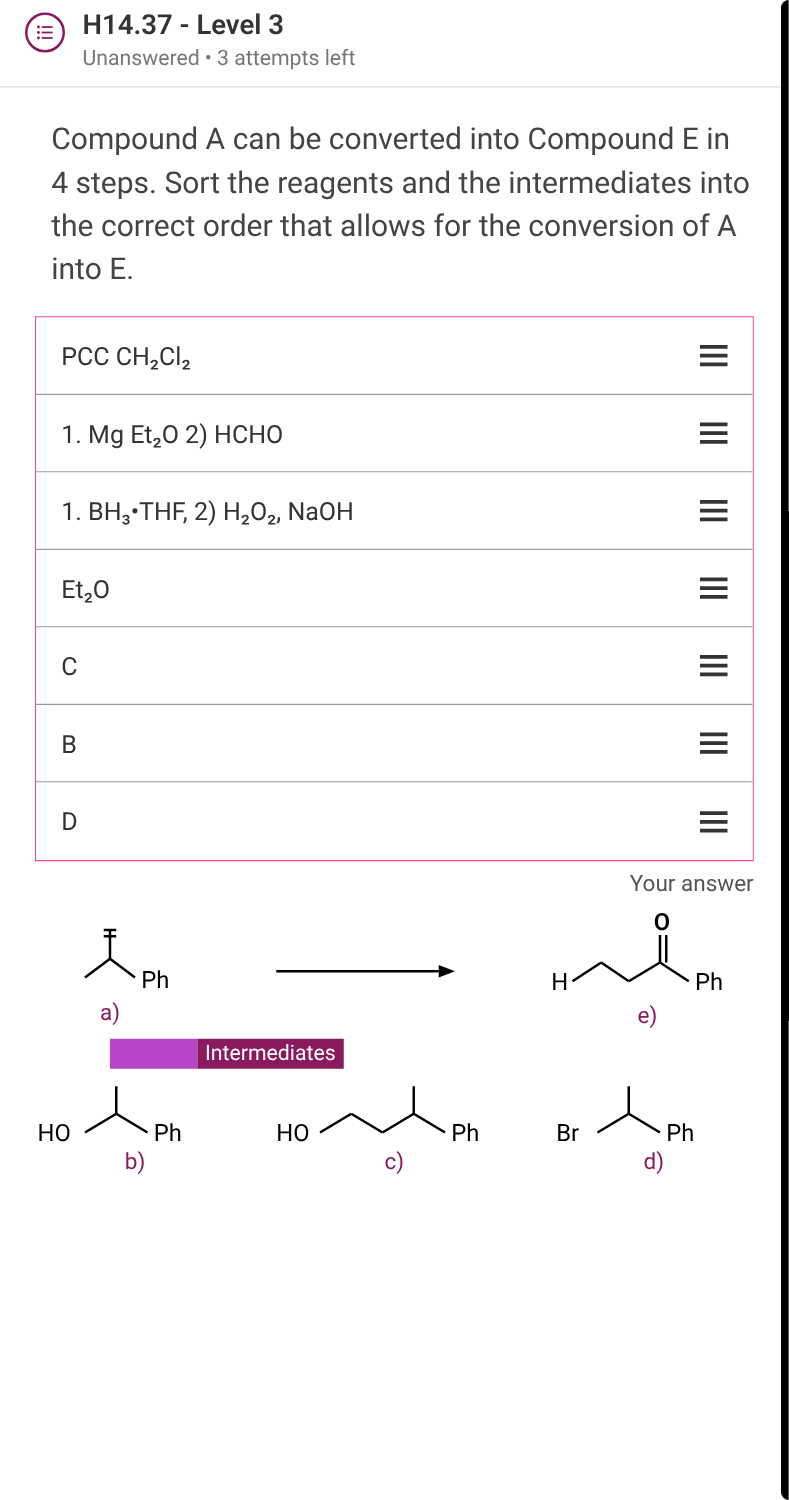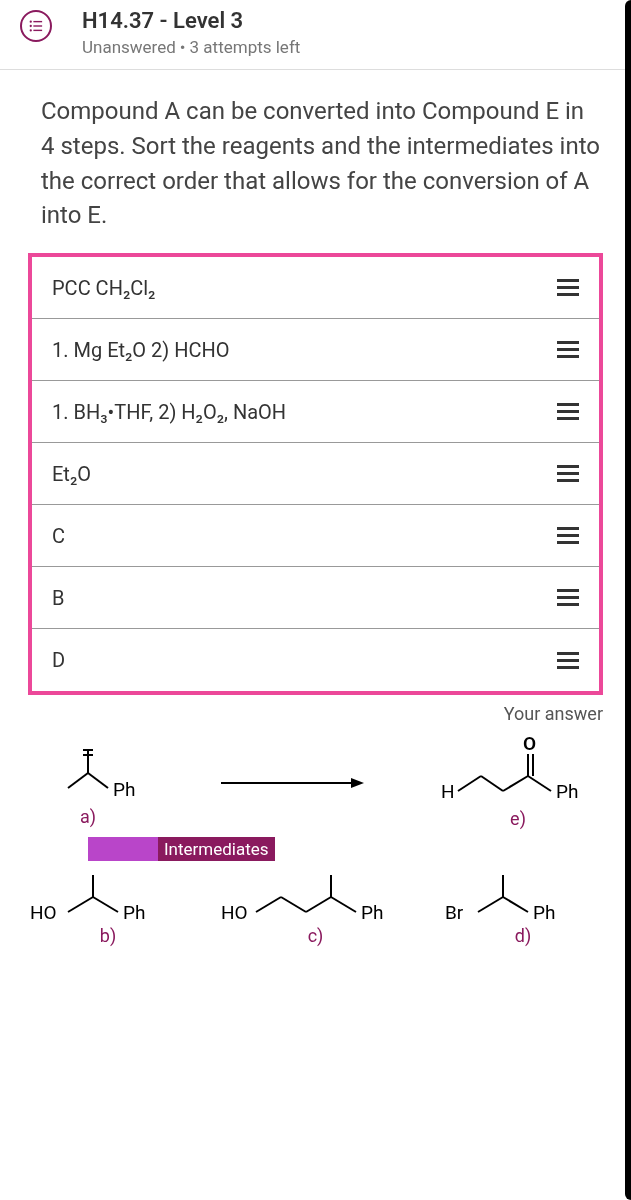--- a/index.html
+++ b/index.html
@@ -13,21 +13,21 @@
       width: 631px;
       color: #333;
     }
     .container {
       padding: 0;
     }
     .header {
       display: flex;
       align-items: flex-start;
       padding: 8px 20px 12px 20px;
-      gap: 30px;
+      gap: 14px;
     }
     .icon-circle {
       width: 32px;
       height: 32px;
       border-radius: 50%;
       border: 2px solid #8a1a5e;
       display: flex;
       align-items: center;
       justify-content: center;
       flex-shrink: 0;
@@ -59,21 +59,21 @@
       margin: 0;
     }
     .question {
       padding: 24px 28px 20px 41px;
       font-size: 24px;
       line-height: 1.45;
       color: #444;
     }
     .sortable-list {
       margin: 0 28px;
-      border: 4px solid #ec4899;
+      border: 1px solid #ec4899;
     }
     .sortable-item {
       display: flex;
       align-items: center;
       justify-content: space-between;
       padding: 18px 20px;
       border-bottom: 1px solid #999;
       font-size: 20px;
       color: #333;
       background: #fff;

